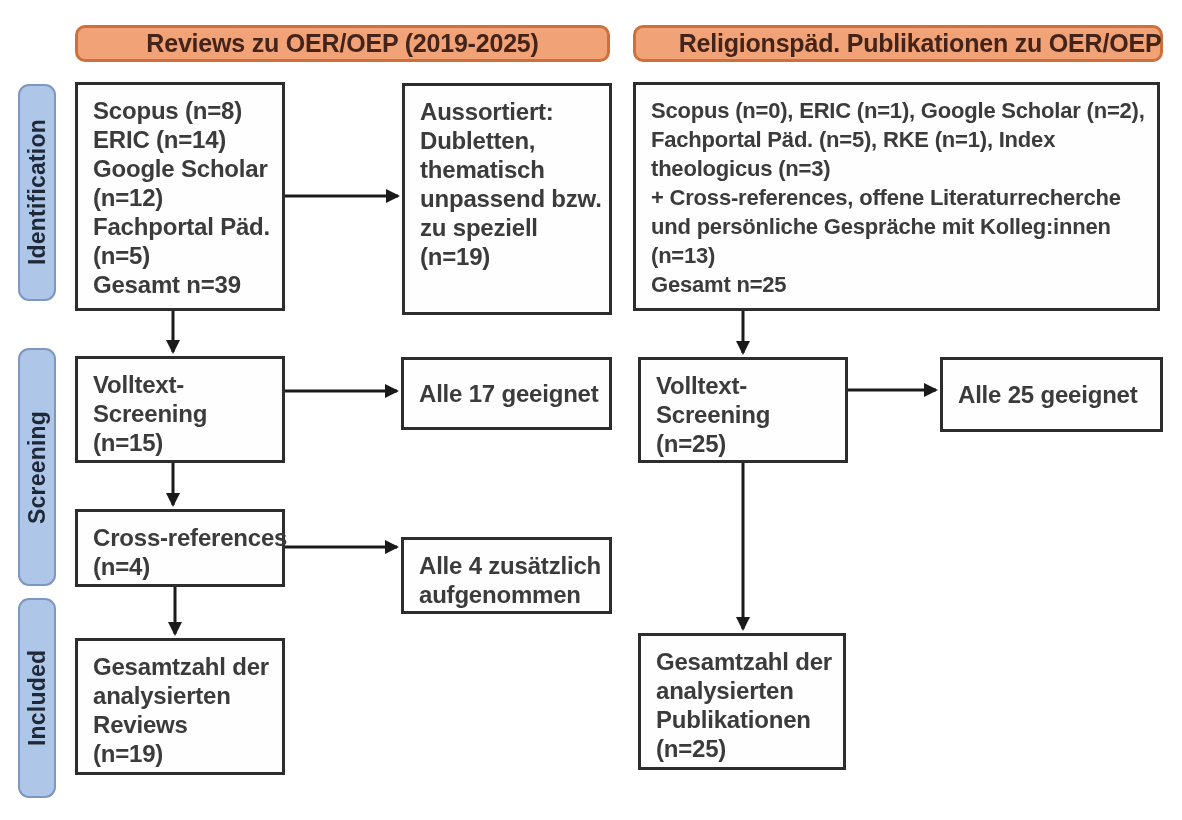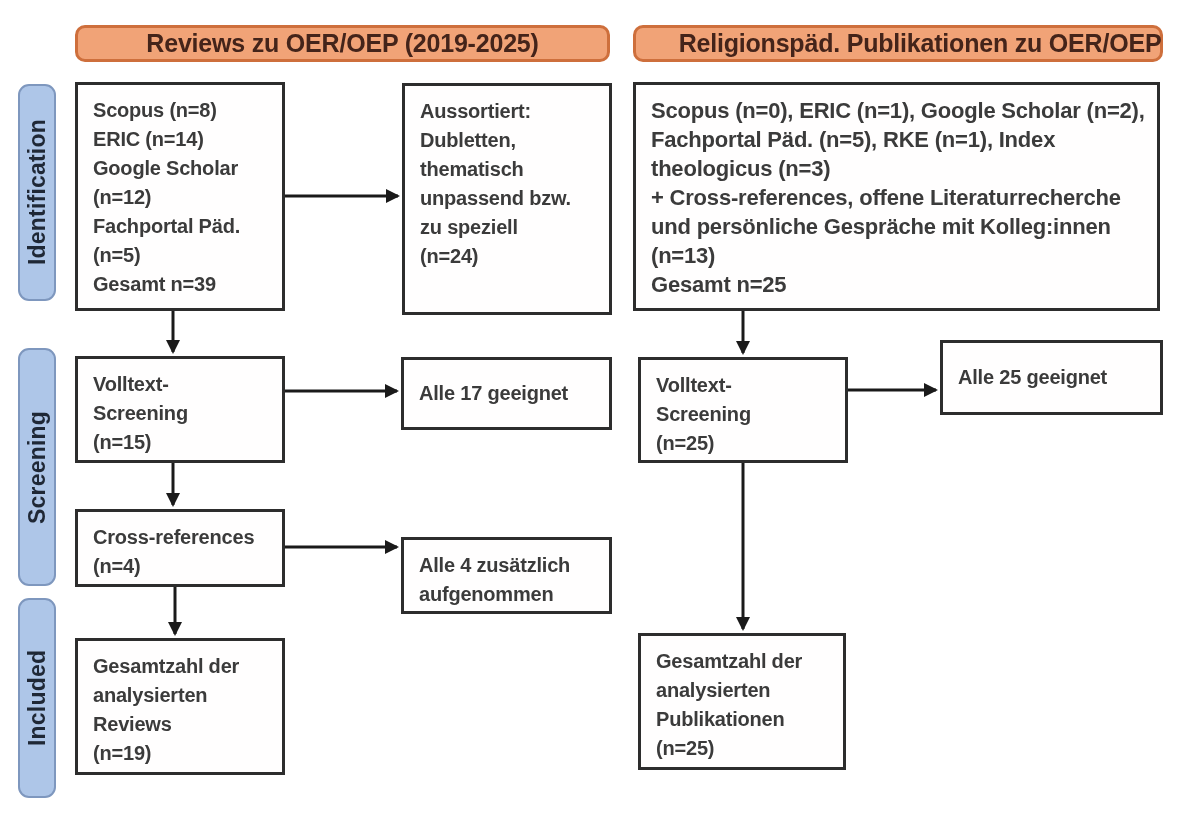--- a/index.html
+++ b/index.html
@@ -53,34 +53,34 @@
   }
   #stage-ident{top:84px;height:217px;}
   #stage-screen{top:348px;height:238px;}
   #stage-incl{top:598px;height:200px;}
 
   .box{
     position:absolute;
     background:#fffefe;
     border:3px solid var(--box-border);
     color:var(--box-text);
-    font-size:20px;font-weight:bold;
+    font-size:24px;font-weight:bold;
     line-height:29px;
     padding:11px 15px;
     white-space:pre;
     letter-spacing:-0.2px;
   }
   .box.v-center{display:flex;align-items:center;padding-top:0;padding-bottom:0;}
   #bx-a1{left:75px;top:82px;width:210px;height:229px;}
   #bx-a2{left:402px;top:83px;width:210px;height:232px;}
   #bx-b1{left:633px;top:82px;width:527px;height:229px;font-size:22px;}
   #bx-a3{left:75px;top:356px;width:210px;height:107px;}
   #bx-a4{left:401px;top:357px;width:211px;height:73px;}
   #bx-b2{left:638px;top:357px;width:210px;height:106px;}
-  #bx-b3{left:940px;top:340px;width:223px;height:75px;}
+  #bx-b3{left:940px;top:357px;width:223px;height:75px;}
   #bx-a5{left:75px;top:509px;width:210px;height:78px;}
   #bx-a6{left:401px;top:509px;width:211px;height:77px;margin-top:28px;}
   #bx-a7{left:75px;top:638px;width:210px;height:137px;}
   #bx-b4{left:638px;top:633px;width:208px;height:137px;}
 
   #arrow-layer{position:absolute;left:0;top:0;pointer-events:none;}
   #arrow-layer line{stroke:var(--arrow);stroke-width:3;}
 </style>
 </head>
 <body>
@@ -99,21 +99,21 @@
 Google Scholar
 (n=12)
 Fachportal Päd.
 (n=5)
 Gesamt n=39</div>
   <div id="bx-a2" class="box">Aussortiert:
 Dubletten,
 thematisch
 unpassend bzw.
 zu speziell
-(n=24)</div>
+(n=19)</div>
   <div id="bx-b1" class="box">Scopus (n=0), ERIC (n=1), Google Scholar (n=2),
 Fachportal Päd. (n=5), RKE (n=1), Index
 theologicus (n=3)
 + Cross-references, offene Literaturrecherche
 und persönliche Gespräche mit Kolleg:innen
 (n=13)
 Gesamt n=25</div>
 
   <div id="bx-a3" class="box">Volltext-
 Screening

